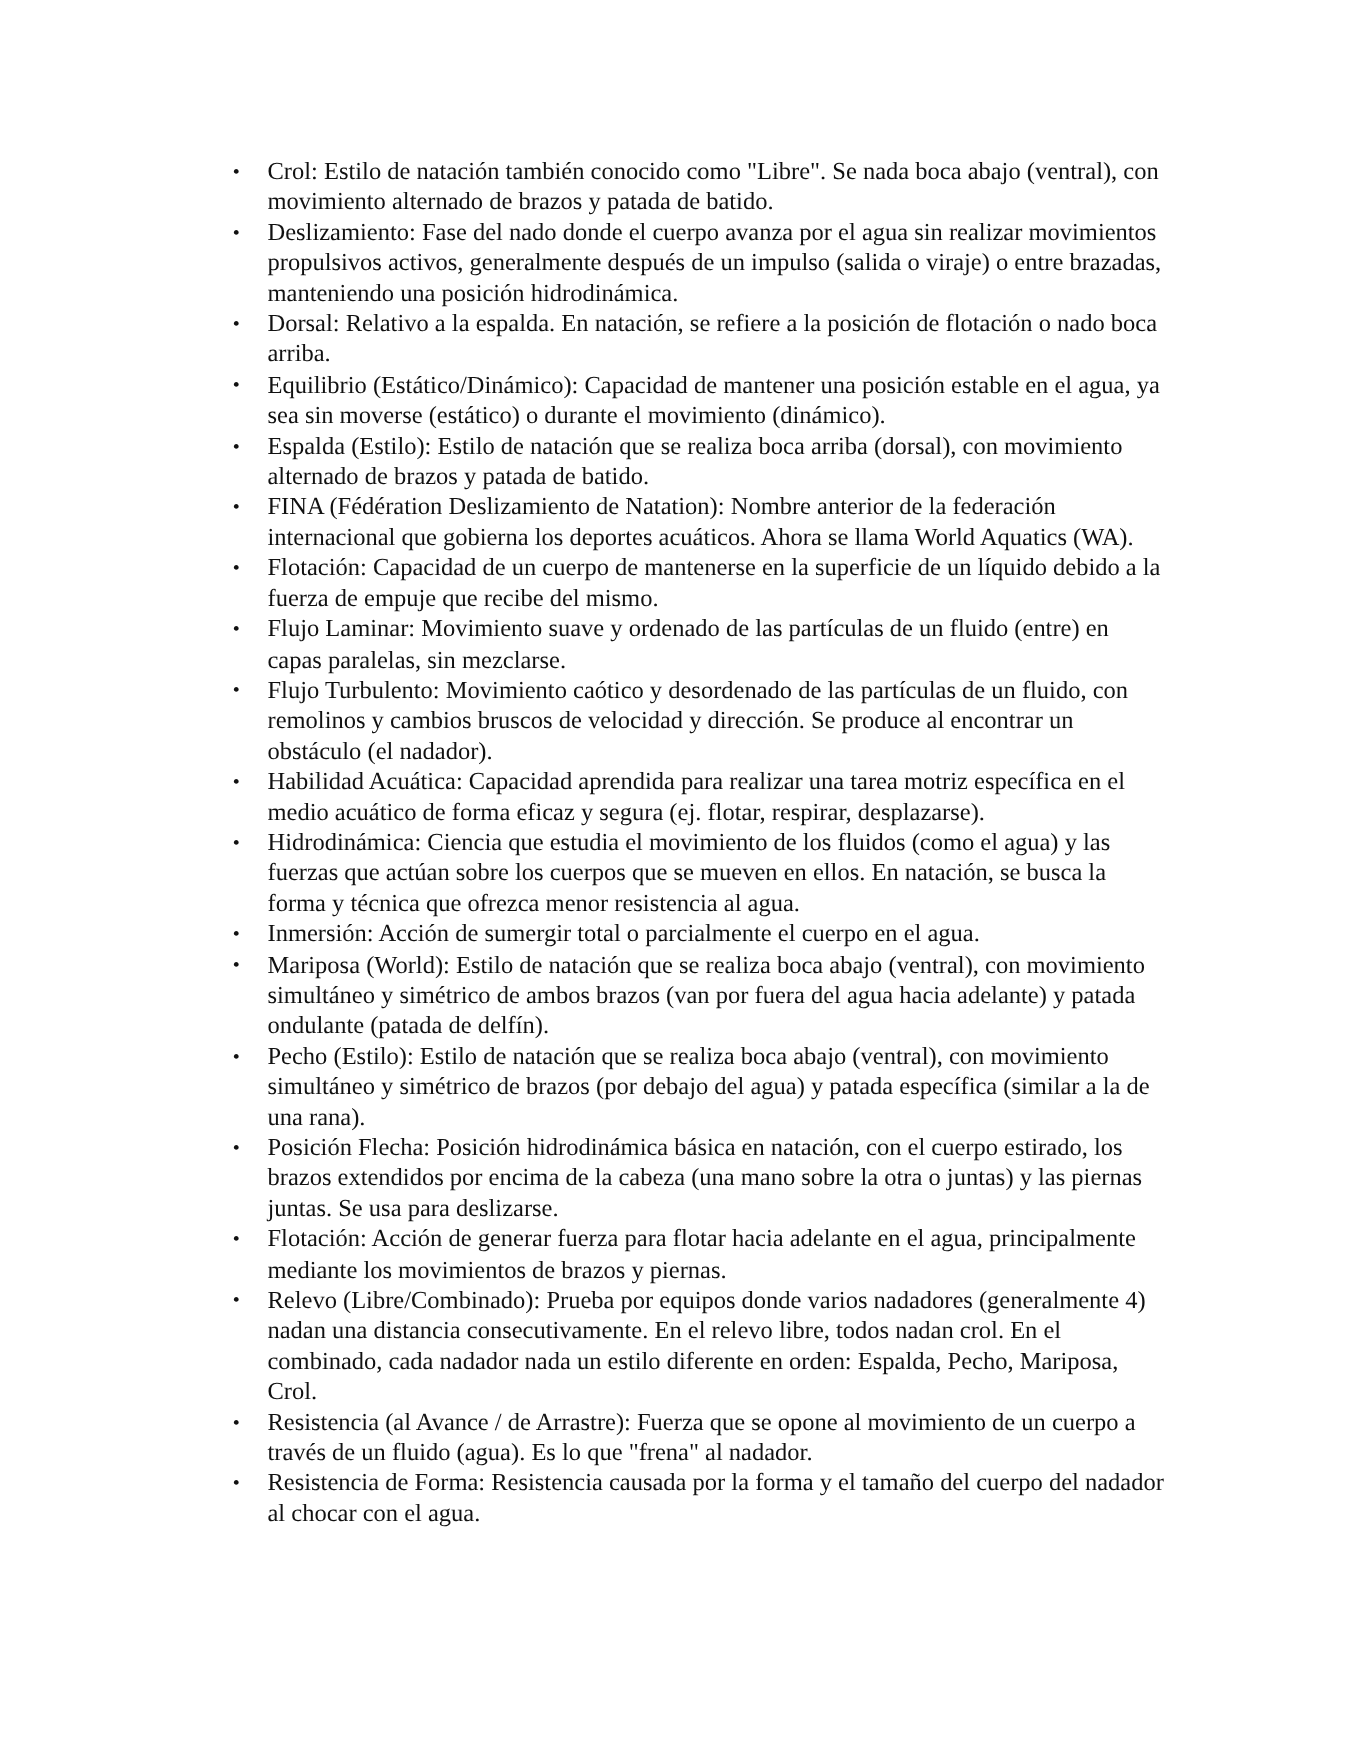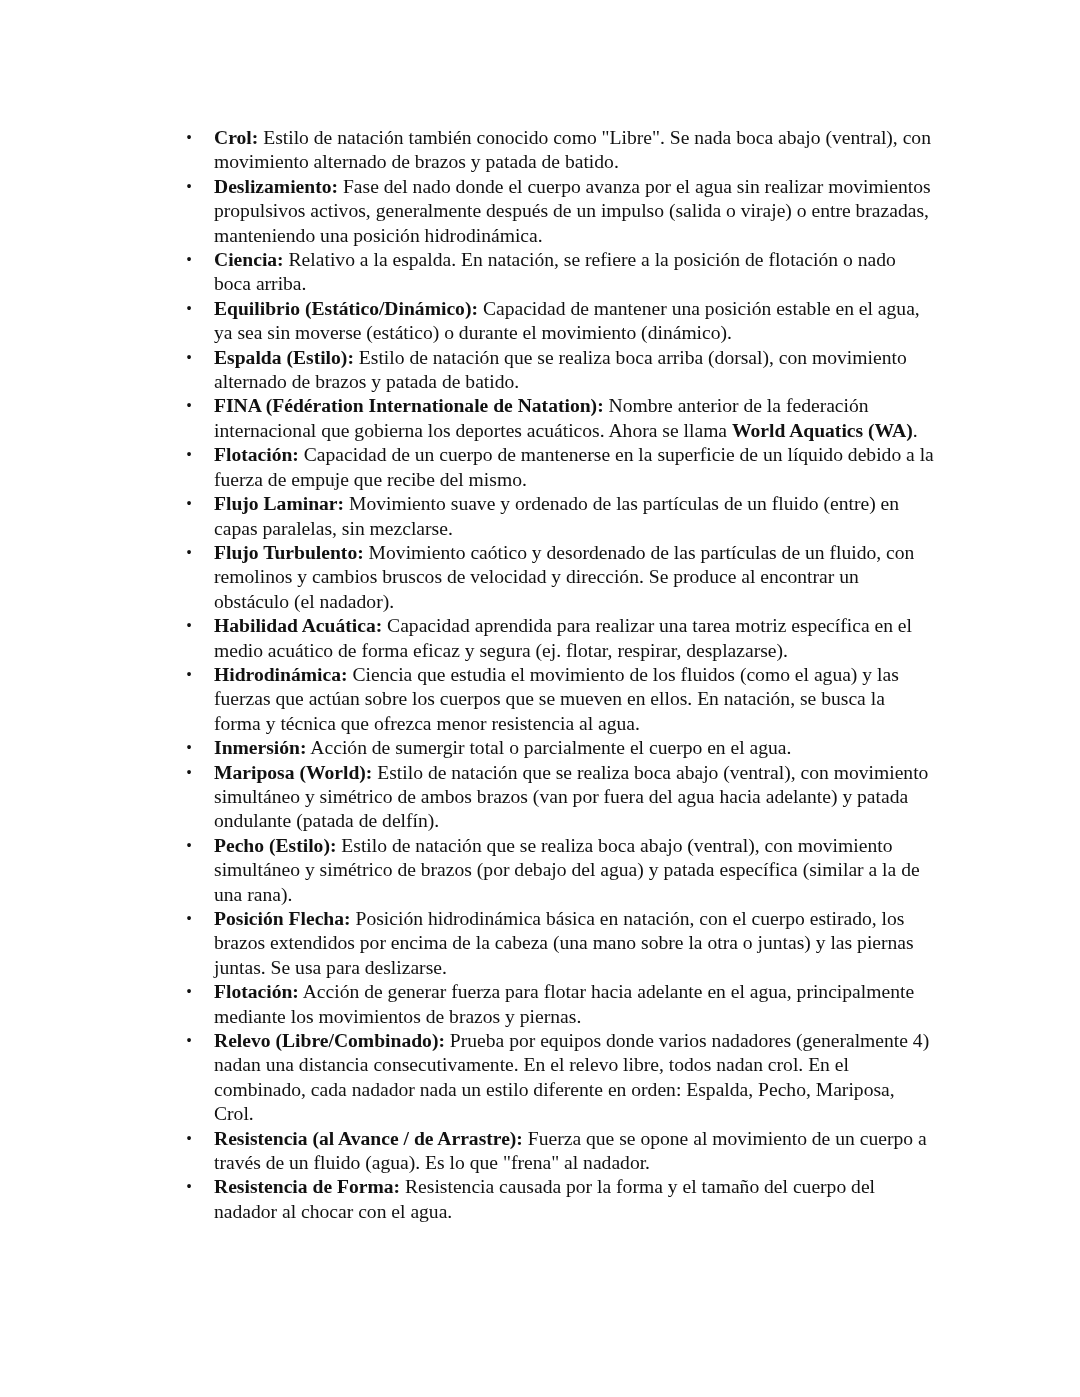--- a/index.html
+++ b/index.html
@@ -36,34 +36,34 @@
     }
     ul.glossary li .bullet {
       position: absolute;
       left: -30px;
       top: 0;
       width: 10px;
       text-align: center;
       font-size: 16px;
     }
     ul.glossary li .term {
-      font-weight: bold;
+      font-weight: normal;
     }
   </style>
 </head>
 <body>
 
 <div class="page">
   <ul class="glossary">
     <li><span class="bullet">•</span><span class="term">Crol:</span><span> Estilo de natación también conocido como "Libre". Se nada boca abajo (ventral), con movimiento alternado de brazos y patada de batido.</span></li>
     <li><span class="bullet">•</span><span class="term">Deslizamiento:</span><span> Fase del nado donde el cuerpo avanza por el agua sin realizar movimientos propulsivos activos, generalmente después de un impulso (salida o viraje) o entre brazadas, manteniendo una posición hidrodinámica.</span></li>
-    <li><span class="bullet">•</span><span class="term">Ciencia:</span><span> Relativo a la espalda. En natación, se refiere a la posición de flotación o nado boca arriba.</span></li>
+    <li><span class="bullet">•</span><span class="term">Dorsal:</span><span> Relativo a la espalda. En natación, se refiere a la posición de flotación o nado boca arriba.</span></li>
     <li><span class="bullet">•</span><span class="term">Equilibrio (Estático/Dinámico):</span><span> Capacidad de mantener una posición estable en el agua, ya sea sin moverse (estático) o durante el movimiento (dinámico).</span></li>
     <li><span class="bullet">•</span><span class="term">Espalda (Estilo):</span><span> Estilo de natación que se realiza boca arriba (dorsal), con movimiento alternado de brazos y patada de batido.</span></li>
-    <li><span class="bullet">•</span><span class="term">FINA (Fédération Internationale de Natation):</span><span> Nombre anterior de la federación internacional que gobierna los deportes acuáticos. Ahora se llama </span><span class="term">World Aquatics (WA)</span><span>.</span></li>
+    <li><span class="bullet">•</span><span class="term">FINA (Fédération Deslizamiento de Natation):</span><span> Nombre anterior de la federación internacional que gobierna los deportes acuáticos. Ahora se llama </span><span class="term">World Aquatics (WA)</span><span>.</span></li>
     <li><span class="bullet">•</span><span class="term">Flotación:</span><span> Capacidad de un cuerpo de mantenerse en la superficie de un líquido debido a la fuerza de empuje que recibe del mismo.</span></li>
     <li><span class="bullet">•</span><span class="term">Flujo Laminar:</span><span> Movimiento suave y ordenado de las partículas de un fluido (entre) en capas paralelas, sin mezclarse.</span></li>
     <li><span class="bullet">•</span><span class="term">Flujo Turbulento:</span><span> Movimiento caótico y desordenado de las partículas de un fluido, con remolinos y cambios bruscos de velocidad y dirección. Se produce al encontrar un obstáculo (el nadador).</span></li>
     <li><span class="bullet">•</span><span class="term">Habilidad Acuática:</span><span> Capacidad aprendida para realizar una tarea motriz específica en el medio acuático de forma eficaz y segura (ej. flotar, respirar, desplazarse).</span></li>
     <li><span class="bullet">•</span><span class="term">Hidrodinámica:</span><span> Ciencia que estudia el movimiento de los fluidos (como el agua) y las fuerzas que actúan sobre los cuerpos que se mueven en ellos. En natación, se busca la forma y técnica que ofrezca menor resistencia al agua.</span></li>
     <li><span class="bullet">•</span><span class="term">Inmersión:</span><span> Acción de sumergir total o parcialmente el cuerpo en el agua.</span></li>
     <li><span class="bullet">•</span><span class="term">Mariposa (World):</span><span> Estilo de natación que se realiza boca abajo (ventral), con movimiento simultáneo y simétrico de ambos brazos (van por fuera del agua hacia adelante) y patada ondulante (patada de delfín).</span></li>
     <li><span class="bullet">•</span><span class="term">Pecho (Estilo):</span><span> Estilo de natación que se realiza boca abajo (ventral), con movimiento simultáneo y simétrico de brazos (por debajo del agua) y patada específica (similar a la de una rana).</span></li>
     <li><span class="bullet">•</span><span class="term">Posición Flecha:</span><span> Posición hidrodinámica básica en natación, con el cuerpo estirado, los brazos extendidos por encima de la cabeza (una mano sobre la otra o juntas) y las piernas juntas. Se usa para deslizarse.</span></li>
     <li><span class="bullet">•</span><span class="term">Flotación:</span><span> Acción de generar fuerza para flotar hacia adelante en el agua, principalmente mediante los movimientos de brazos y piernas.</span></li>

